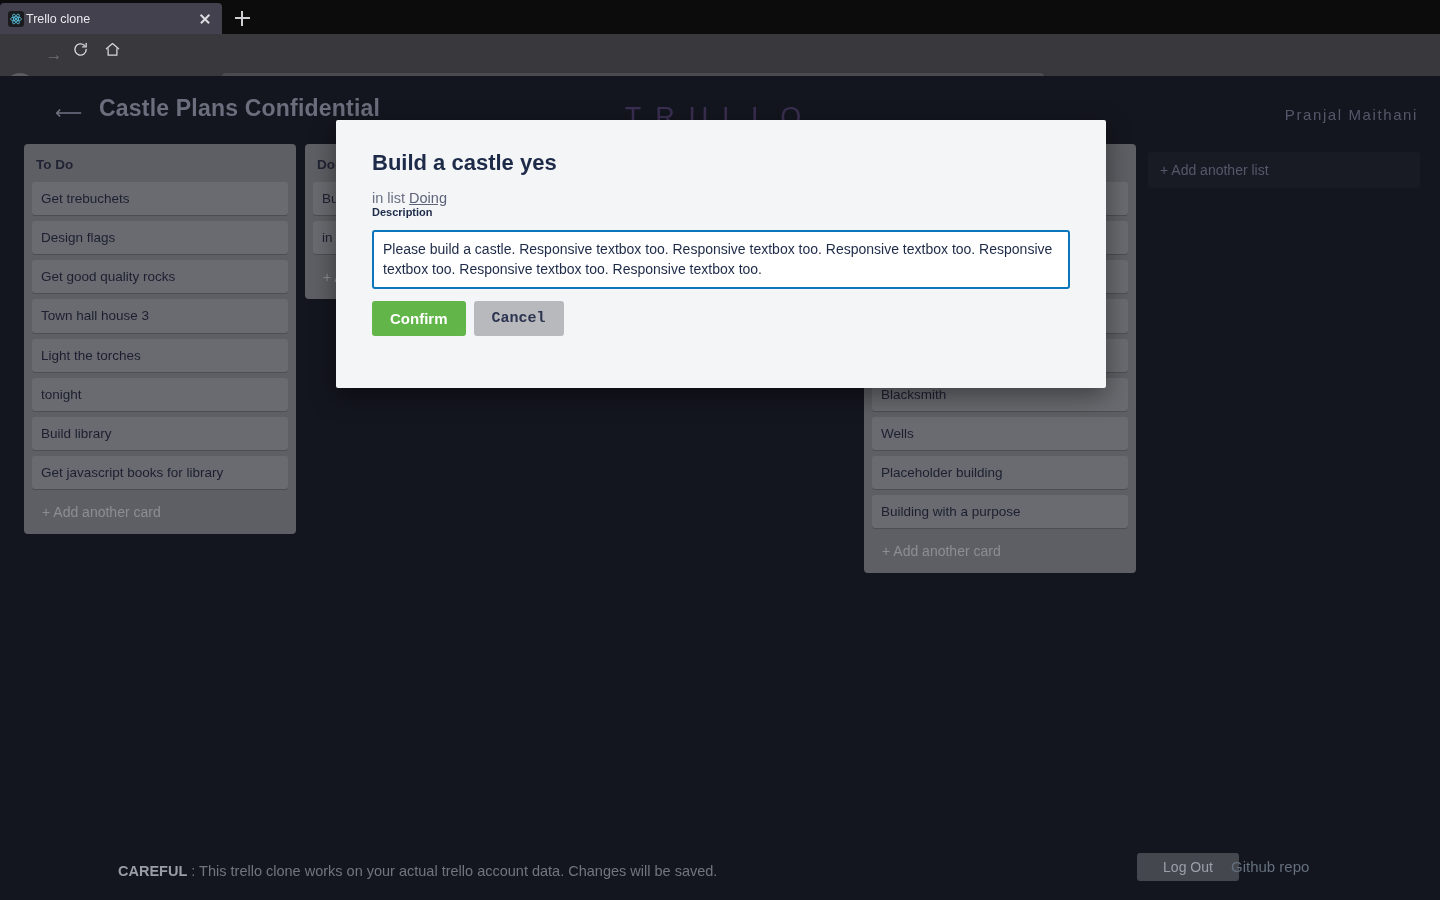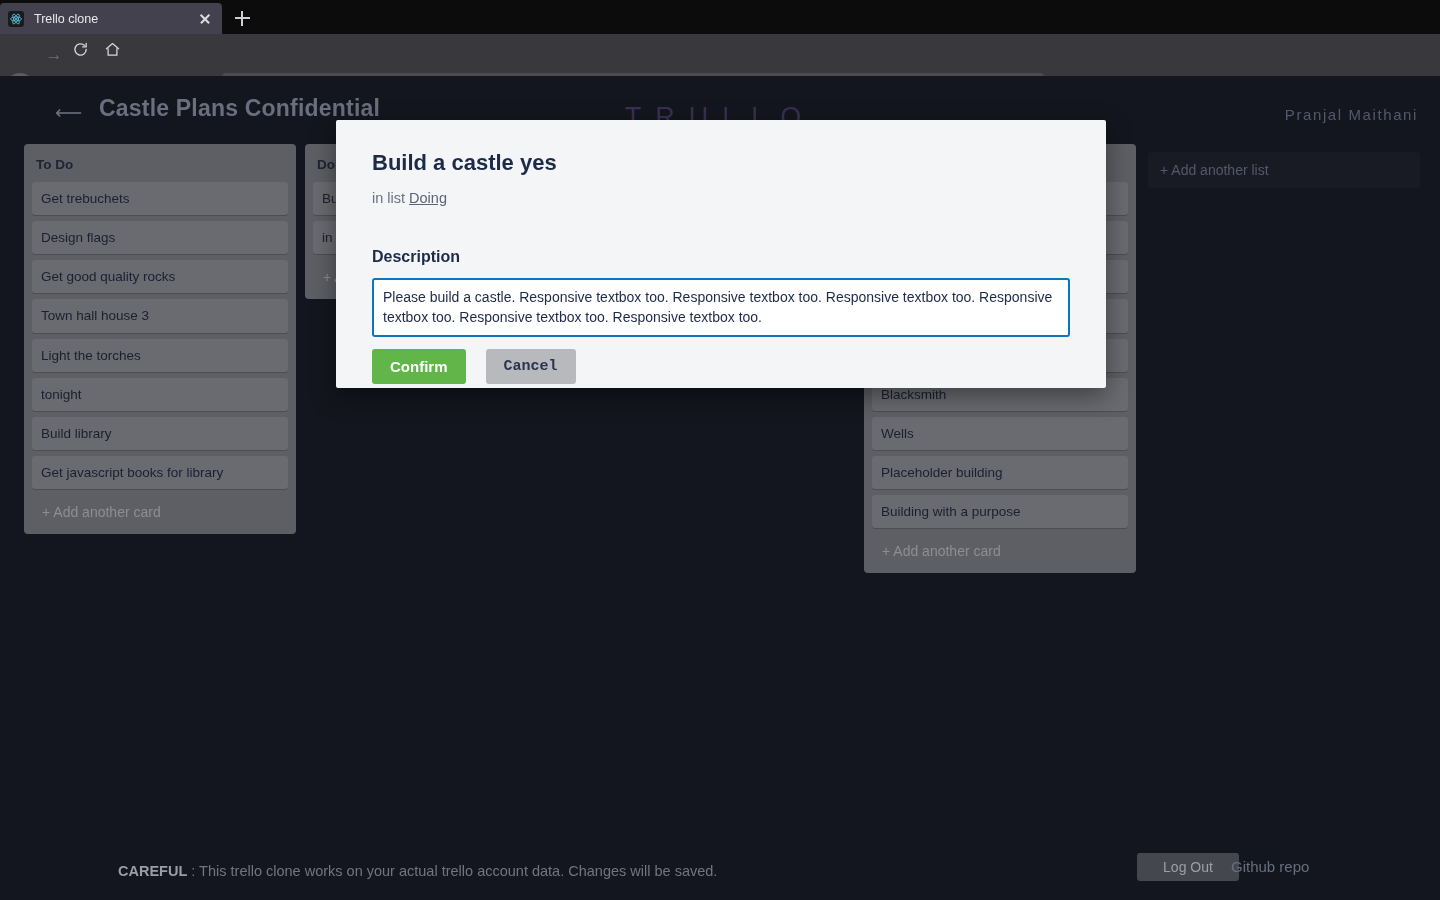--- a/index.html
+++ b/index.html
@@ -16,21 +16,21 @@
   .tab {
     position:absolute; left:0; top:3px; width:222px; height:31px;
     background:#42414d; display:flex; align-items:center; padding:0 8px;
     border-radius:4px 4px 0 0;
   }
   .tab-fav {
     width:16px; height:16px; border-radius:3px; background:#1b1b1d;
     display:flex; align-items:center; justify-content:center; flex:none;
   }
   .tab-title {
-    flex:1; margin-left:10px; color:#e8e8ec; font-size:12.5px;
+    flex:1; margin-left:2px; color:#e8e8ec; font-size:12.5px;
     white-space:nowrap; overflow:hidden; text-overflow:ellipsis;
   }
   .tab-close { width:18px; height:18px; position:relative; flex:none; opacity:.92; }
   .tab-close:before, .tab-close:after {
     content:""; position:absolute; left:3px; top:8px; width:12px; height:1.6px;
     background:#e8e8ec;
   }
   .tab-close:before { transform:rotate(45deg); }
   .tab-close:after  { transform:rotate(-45deg); }
   .newtab {
@@ -119,28 +119,28 @@
 
   
   .modal {
     position:absolute; left:336px; top:44px; width:770px; height:268px;
     background:#f4f5f7; border-radius:2px; box-shadow:0 8px 26px rgba(0,0,0,.42);
     z-index:50; padding:30px 36px;
   }
   .modal-title { font-size:22px; font-weight:bold; color:#1d2a48; }
   .modal-sub { margin-top:14px; font-size:14.5px; color:#6a7183; }
   .modal-sub u { color:#5d6478; text-decoration:underline; }
-  .modal-section { margin-top:42px; font-size:16px; font-weight:bold; color:#1d2a48; }
+  .modal-section { font-size:11px; font-weight:bold; color:#1d2a48; }
   .desc-box {
     margin-top:12px; width:698px; min-height:50px;
     background:#ffffff; border:2px solid #0b76bc; border-radius:3px;
     padding:7px 9px; font-size:14px; color:#1d2a48; line-height:1.45;
     font-family:"Liberation Sans", sans-serif; resize:none; outline:none; display:block;
   }
-  .modal-actions { margin-top:12px; display:flex; gap:20px; }
+  .modal-actions { margin-top:12px; display:flex; gap:8px; }
   .btn { border:none; border-radius:3px; font-size:15px; font-weight:bold;
          padding:9px 18px; cursor:pointer; font-family:"Liberation Sans", sans-serif; }
   .btn-confirm { background:#61b549; color:#ffffff; }
   .btn-cancel  { background:#b8b9bd; color:#2b3category; color:#2c3450;font-family:Liberation Mono, monospace; }
 </style>
 </head>
 <body>
 
 <div class="browser">
   <div class="accent-line"></div>

